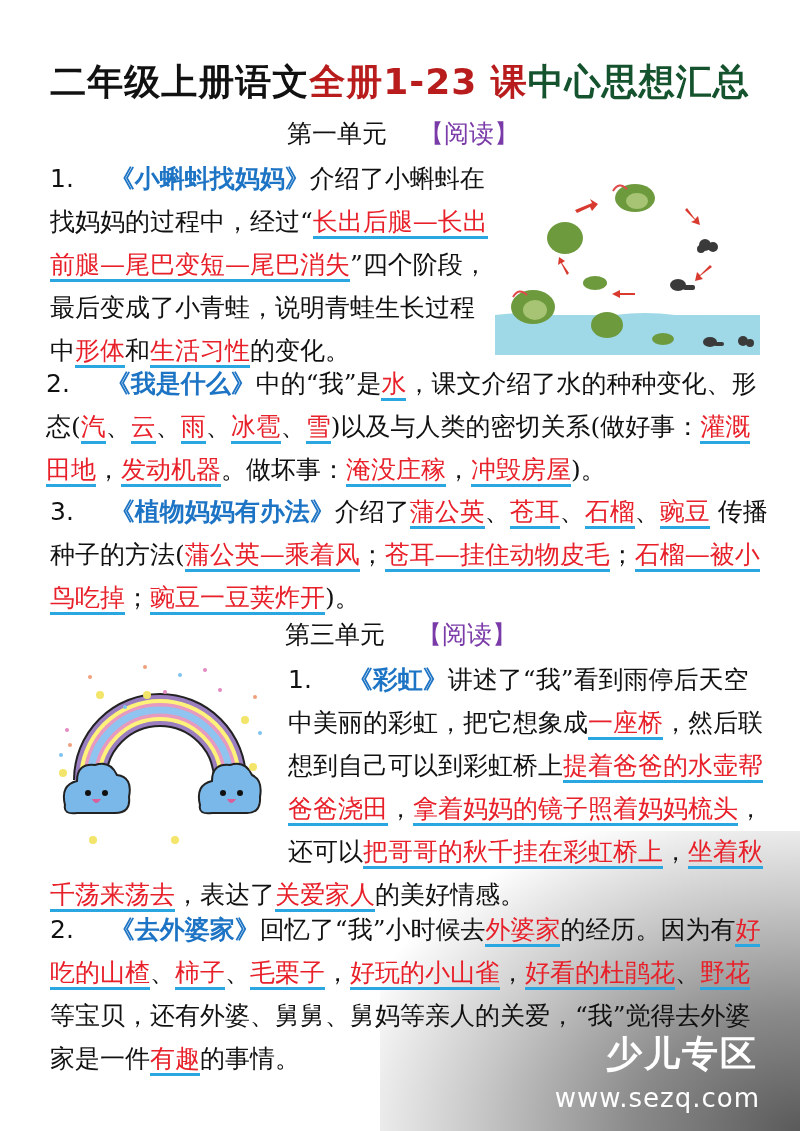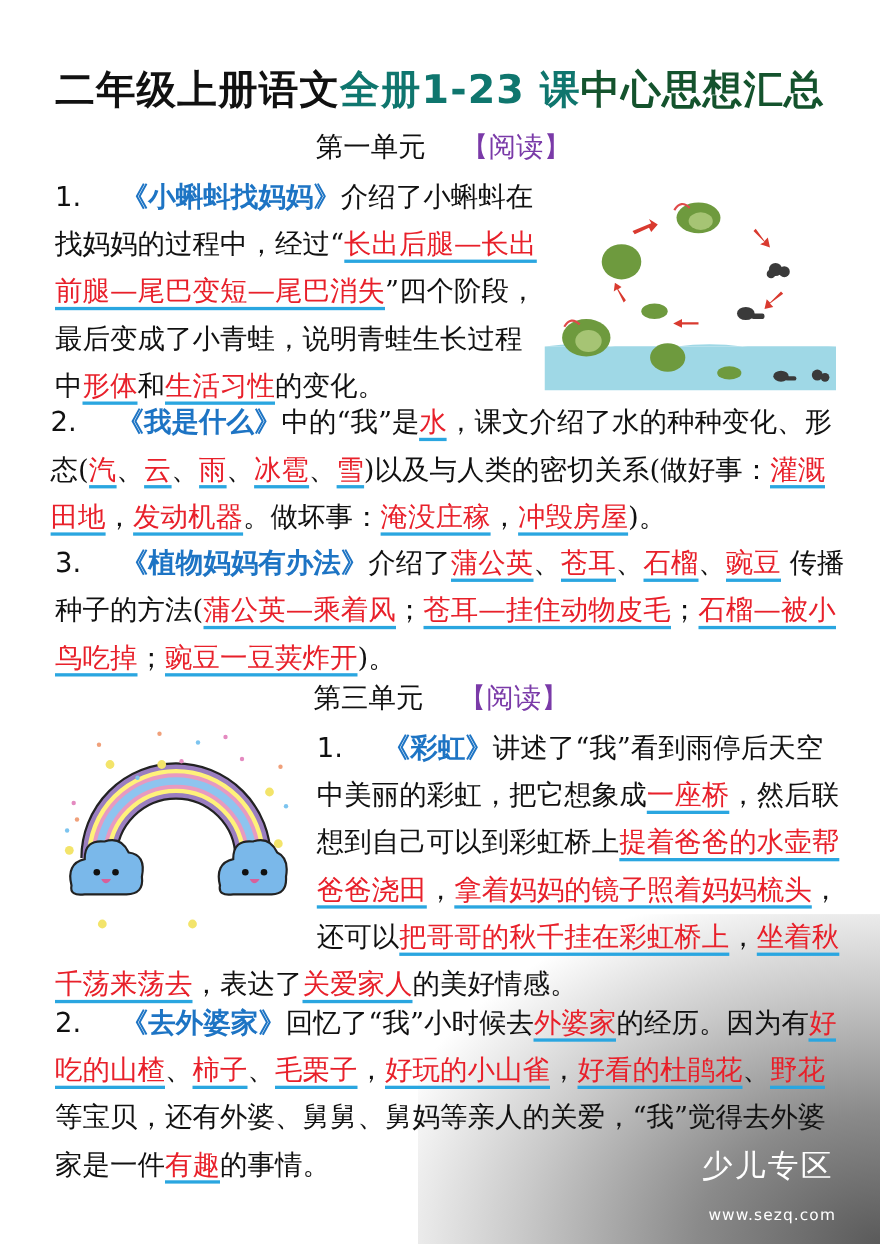--- a/index.html
+++ b/index.html
@@ -12,40 +12,40 @@
   .shade {
     position:absolute; right:0; bottom:0; width:420px; height:300px;
     background: radial-gradient(ellipse at 100% 100%, #5a5a5a 0%, #8a8a8a 28%, #c9c9c9 55%, rgba(255,255,255,0) 80%);
     pointer-events:none;
   }
   .title {
     position:absolute; top:58px; left:0; width:800px; text-align:center;
     font-family:"DejaVu Sans", sans-serif; font-weight:bold; font-size:36px; letter-spacing:1px;
   }
   .title .t1 { color:#111; }
-  .title .t2 { color:#0f766e; }
+  .title .t2 { color:#b91c1c; }
   .title .t3 { color:#14532d; }
   .unit {
     position:absolute; font-family:"DejaVu Sans", sans-serif; font-size:25px; color:#111;
   }
   .unit .br { color:#7a3aa8;margin-left:32px; }
   .para {
     position:absolute; font-size:25px; line-height:43px; color:#111;
   }
   .num { font-family:"DejaVu Sans", sans-serif; }
   .lesson { color:#1d74c4; font-weight:bold; font-family:"DejaVu Sans", sans-serif;margin-left:36px; }
   .hl { color:#e8202a; border-bottom:3px solid #2aa6e0; padding-bottom:0px; }
   .img { position:absolute; }
   .wm1 {
     position:absolute; right:42px; bottom:52px; color:#fff;
-    font-family:"DejaVu Sans", sans-serif; font-weight:normal; font-size:28px; letter-spacing:2px;
+    font-family:"DejaVu Sans", sans-serif; font-weight:bold; font-size:36px; letter-spacing:2px;
   }
   .wm2 {
     position:absolute; right:40px; bottom:18px; color:#fff;
-    font-family:"DejaVu Sans", sans-serif; font-size:14px; letter-spacing:1px;
+    font-family:"DejaVu Sans", sans-serif; font-size:26px; letter-spacing:1px;
   }
 </style>
 </head>
 <body>
 
 <div class="shade"></div>
 
 <div class="title">
   <span class="t1">二年级上册语文</span><span class="t2">全册1-23 课</span><span class="t3">中心思想汇总</span>
 </div>

